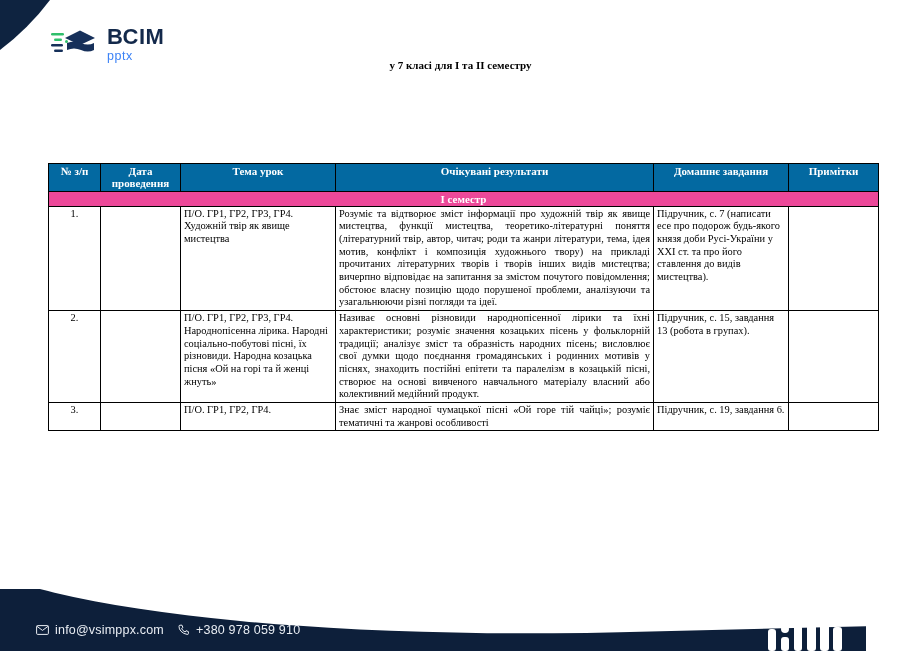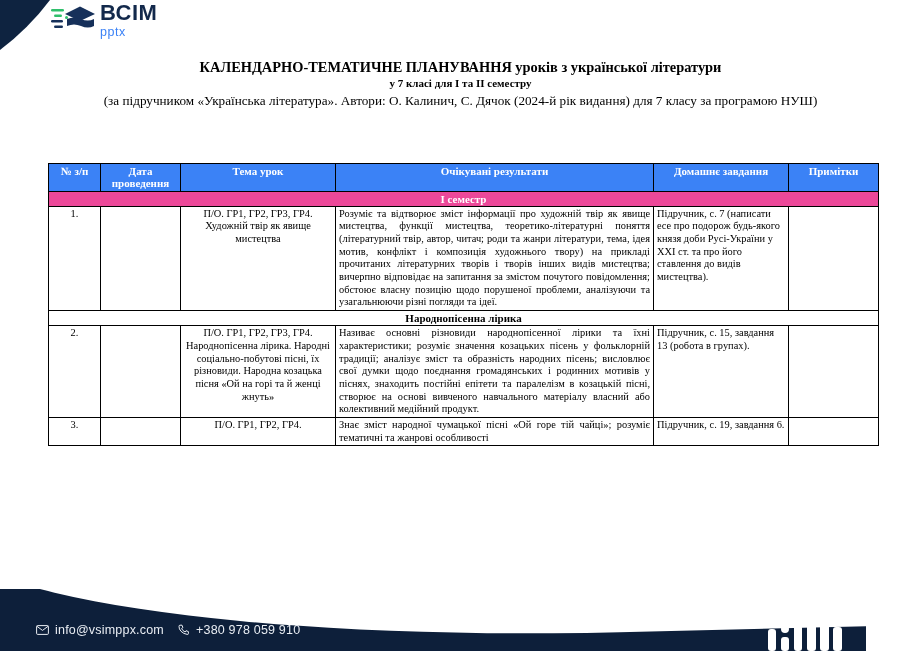--- a/index.html
+++ b/index.html
@@ -34,21 +34,21 @@
 
   
   #brand-mark{
     position:absolute;right:16px;bottom:0px;width:84px;height:52px;
   }
   #brand-mark .bar{position:absolute;bottom:0;background:#ffffff;border-radius:3px;}
   #brand-mark .dot{position:absolute;background:#ffffff;border-radius:50%;}
 
   
   #logo{
-    position:absolute;left:50px;top:2px;display:flex;align-items:center;gap:4px;
+    position:absolute;left:50px;top:26px;display:flex;align-items:center;gap:11px;
   }
   #logo-cap{width:46px;height:34px;position:relative;}
   #logo-text{
     font-family:"Liberation Sans", sans-serif;line-height:1;
   }
   #logo-title{font-size:22px;font-weight:700;color:#13294b;letter-spacing:.5px;}
   #logo-sub{font-size:12.5px;color:#3b82f6;margin-top:2px;letter-spacing:.5px;}
 
   
   #title-block{
@@ -63,33 +63,33 @@
   
   #ktp-table{
     position:absolute;left:48px;top:163px;width:830px;
     border-collapse:collapse;table-layout:fixed;
     font-family:"Liberation Serif", serif;font-size:10.4px;color:#000;
   }
   #ktp-table td,#ktp-table th{
     border:1px solid #000;padding:1px 3px;vertical-align:top;
   }
   thead th{
-    background:#3b82f6;color:#ffffff;text-align:center;vertical-align:middle;
+    background:#0369a1;color:#ffffff;text-align:center;vertical-align:middle;
     font-weight:700;font-size:11px;padding:4px 2px;line-height:1.12;margin-top:14px;
   }
   tr.semester-row td{
     background:#ec4899;color:#ffffff;text-align:center;font-weight:700;
     font-size:11px;padding:2px;border-color:#2f8f3b;
   }
   tr.section-row td{
     text-align:center;font-weight:700;font-size:11px;padding:2px;
   }
   td.c-num{text-align:center;vertical-align:top;padding-top:2px;}
   td.c-date{}
-  td.c-topic{text-align:center;line-height:1.22;}
+  td.c-topic{text-align:left;line-height:1.22;}
   td.c-result{text-align:justify;text-justify:inter-word;line-height:1.22;}
   td.c-home{text-align:left;line-height:1.22;}
   td.c-note{}
 </style>
 </head>
 <body>
 
 <div id="top-left-wedge-holder">
   <div id="top-left-wedge-inner"></div>
 </div>
@@ -106,23 +106,21 @@
       <path d="M17 16 Q24 13 31 16 Q38 19 44 16 L44 23 Q38 26 31 23 Q24 20 17 23 Z" fill="#16305a"></path>
     </svg>
   </div>
   <div id="logo-text">
     <div id="logo-title">ВСІМ</div>
     <div id="logo-sub">pptx</div>
   </div>
 </div>
 
 <div id="title-block">
-  <div id="title-line1">КАЛЕНДАРНО-ТЕМАТИЧНЕ ПЛАНУВАННЯ уроків з української літератури</div>
   <div id="title-line2">у 7 класі для I та II семестру</div>
-  <div id="title-line3">(за підручником «Українська література». Автори: О. Калинич, С. Дячок (2024-й рік видання) для 7 класу за програмою НУШ)</div>
 </div>
 
 <table id="ktp-table">
   <colgroup>
     <col style="width:52px">
       <col style="width:80px">
       <col style="width:155px">
     <col style="width:318px">
       <col style="width:135px">
       <col style="width:90px">
@@ -145,23 +143,20 @@
 
     <tr>
       <td class="c-num">1.</td>
       <td class="c-date"></td>
       <td class="c-topic">П/О. ГР1, ГР2, ГР3, ГР4. Художній твір як явище мистецтва</td>
       <td class="c-result">Розуміє та відтворює зміст інформації про художній твір як явище мистецтва, функції мистецтва, теоретико-літературні поняття (літературний твір, автор, читач; роди та жанри літератури, тема, ідея мотив, конфлікт і композиція художнього твору) на прикладі прочитаних літературних творів і творів інших видів мистецтва; вичерпно відповідає на запитання за змістом почутого повідомлення; обстоює власну позицію щодо порушеної проблеми, аналізуючи та узагальнюючи різні погляди та ідеї.</td>
       <td class="c-home">Підручник, с. 7 (написати есе про подорож будь-якого князя доби Русі-України у XXI ст. та про його ставлення до видів мистецтва).</td>
       <td class="c-note"></td>
     </tr>
 
-    <tr class="section-row">
-      <td colspan="6">Народнопісенна лірика</td>
-    </tr>
     <tr>
       <td class="c-num">2.</td>
       <td class="c-date"></td>
       <td class="c-topic">П/О. ГР1, ГР2, ГР3, ГР4. Народнопісенна лірика. Народні соціально-побутові пісні, їх різновиди. Народна козацька пісня «Ой на горі та й женці жнуть»</td>
       <td class="c-result">Називає основні різновиди народнопісенної лірики та їхні характеристики; розуміє значення козацьких пісень у фольклорній традиції; аналізує зміст та образність народних пісень; висловлює свої думки щодо поєднання громадянських і родинних мотивів у піснях, знаходить постійні епітети та паралелізм в козацькій пісні, створює на основі вивченого навчального матеріалу власний або колективний медійний продукт.</td>
       <td class="c-home">Підручник, с. 15, завдання 13 (робота в групах).</td>
       <td class="c-note"></td>
     </tr>
     <tr>
       <td class="c-num">3.</td>

